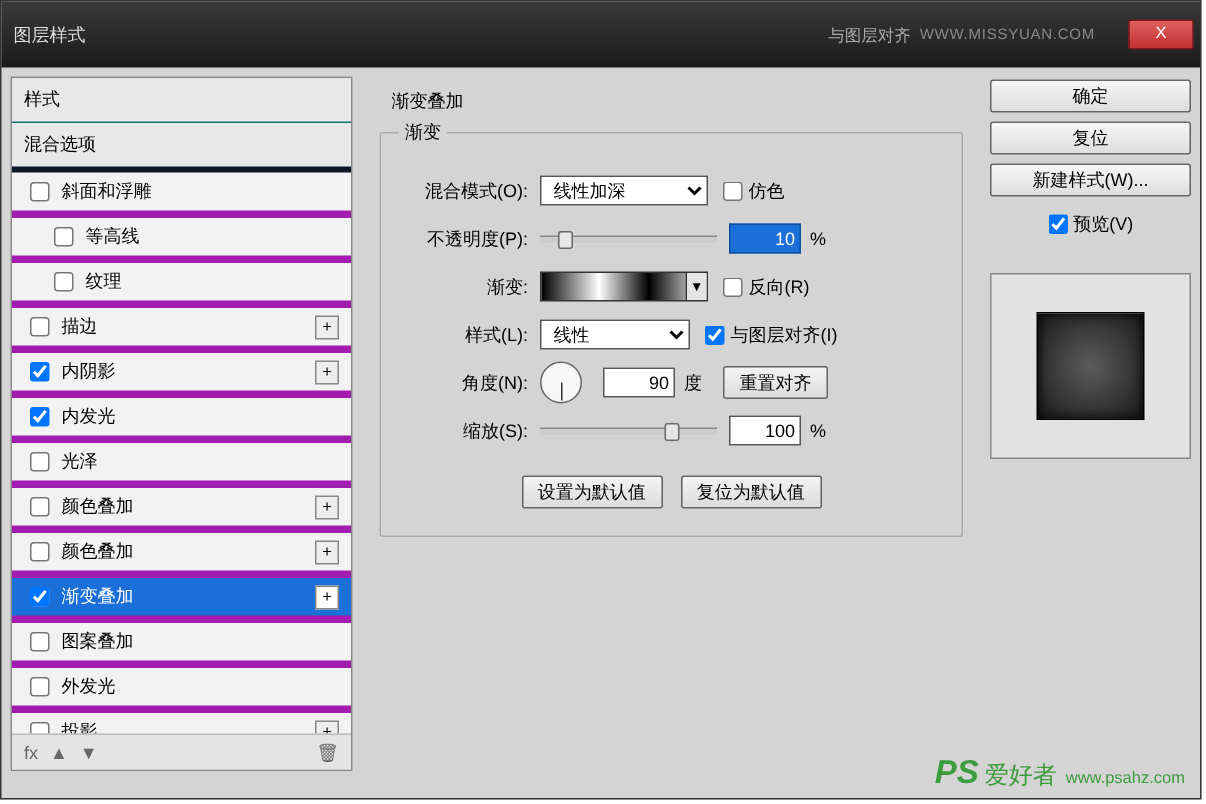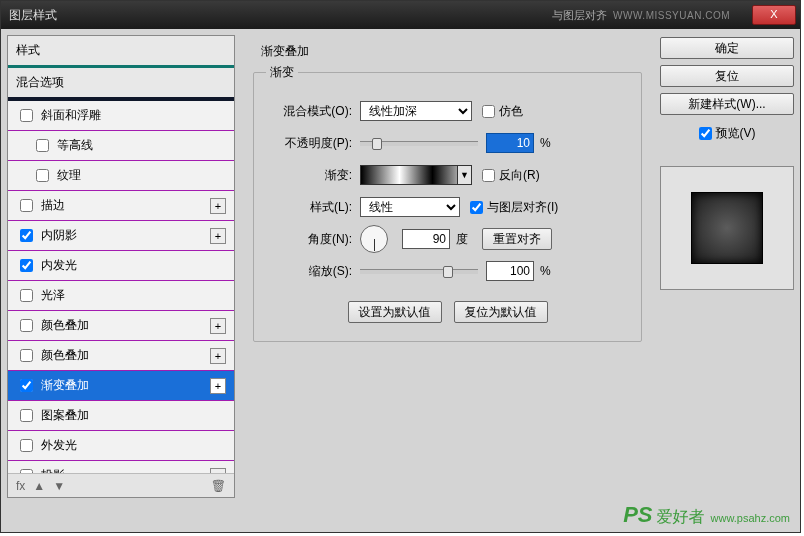--- a/index.html
+++ b/index.html
@@ -1,28 +1,28 @@
 <!DOCTYPE html>
 <html><head>
 <meta charset="utf-8">
 <style>
 * { box-sizing: border-box; margin: 0; padding: 0; font-family: "Microsoft YaHei", SimSun, sans-serif; font-size: 12px; }
 body { background: #fff; width: 804px; height: 536px; position: relative; }
 .dialog { width: 801px; height: 533px; border: 1px solid #333; background: #d4d4d4; position: relative; }
-.titlebar { height: 28px; background: linear-gradient(#3a3a3a,#1a1a1a); display: flex; align-items: center; padding: 0 0 0 8px; color: #ddd; font-size: 13px; }
+.titlebar { height: 44px; background: linear-gradient(#3a3a3a,#1a1a1a); display: flex; align-items: center; padding: 0 0 0 8px; color: #ddd; font-size: 13px; }
 .titlebar .title { flex: 1; }
 .titlebar .forum { color: #aaa; font-size: 11px; margin-right: 6px; }
 .titlebar .url { color: #888; font-size: 10px; letter-spacing: 0.5px; margin-right: 22px; }
 .closebtn { width: 44px; height: 20px; background: linear-gradient(#e06060,#c23030); border: 1px solid #7a1818; border-radius: 2px; color: #fff; text-align: center; line-height: 16px; margin-right: 4px; font-size: 11px; cursor: pointer; }
 .body { display: flex; height: calc(100% - 56px); padding: 6px; gap: 6px; }
 .left { width: 228px; background: #f2f2f2; border: 1px solid #888; display: flex; flex-direction: column; }
-.left-header { padding: 6px 8px; border-bottom: 3px solid #0f766e; background: #e8e8e8; }
+.left-header { padding: 6px 8px; border-bottom: 1px solid #0f766e; background: #e8e8e8; }
 .left-sub { padding: 6px 8px; border-bottom: 4px solid #0f172a; background: #e8e8e8; }
 .left-list { flex: 1; overflow: auto; }
-.row { display: flex; align-items: center; height: 30px; padding: 0 8px 0 12px; border-bottom: 1px solid #a21caf; cursor: pointer; }
+.row { display: flex; align-items: center; height: 30px; padding: 0 8px 0 12px; border-bottom: 5px solid #a21caf; cursor: pointer; }
 .row.child { padding-left: 28px; }
 .row input[type=checkbox] { margin-right: 8px; }
 .row .label { flex: 1; }
 .row .plus { width: 16px; height: 16px; border: 1px solid #888; background: #eee; text-align: center; line-height: 14px; font-size: 11px; cursor: pointer; }
 .row.active { background: #1a6fd8; color: #fff; }
 .row.active .plus { background: #fff; color: #000; }
 .left-footer { height: 24px; border-top: 1px solid #bbb; background: #e4e4e4; display: flex; align-items: center; padding: 0 8px; gap: 8px; color: #666; }
 .left-footer span { cursor: pointer; }
 .center { flex: 1; padding: 8px 12px; }
 .section-title { margin-bottom: 4px; margin-left: 8px; }

